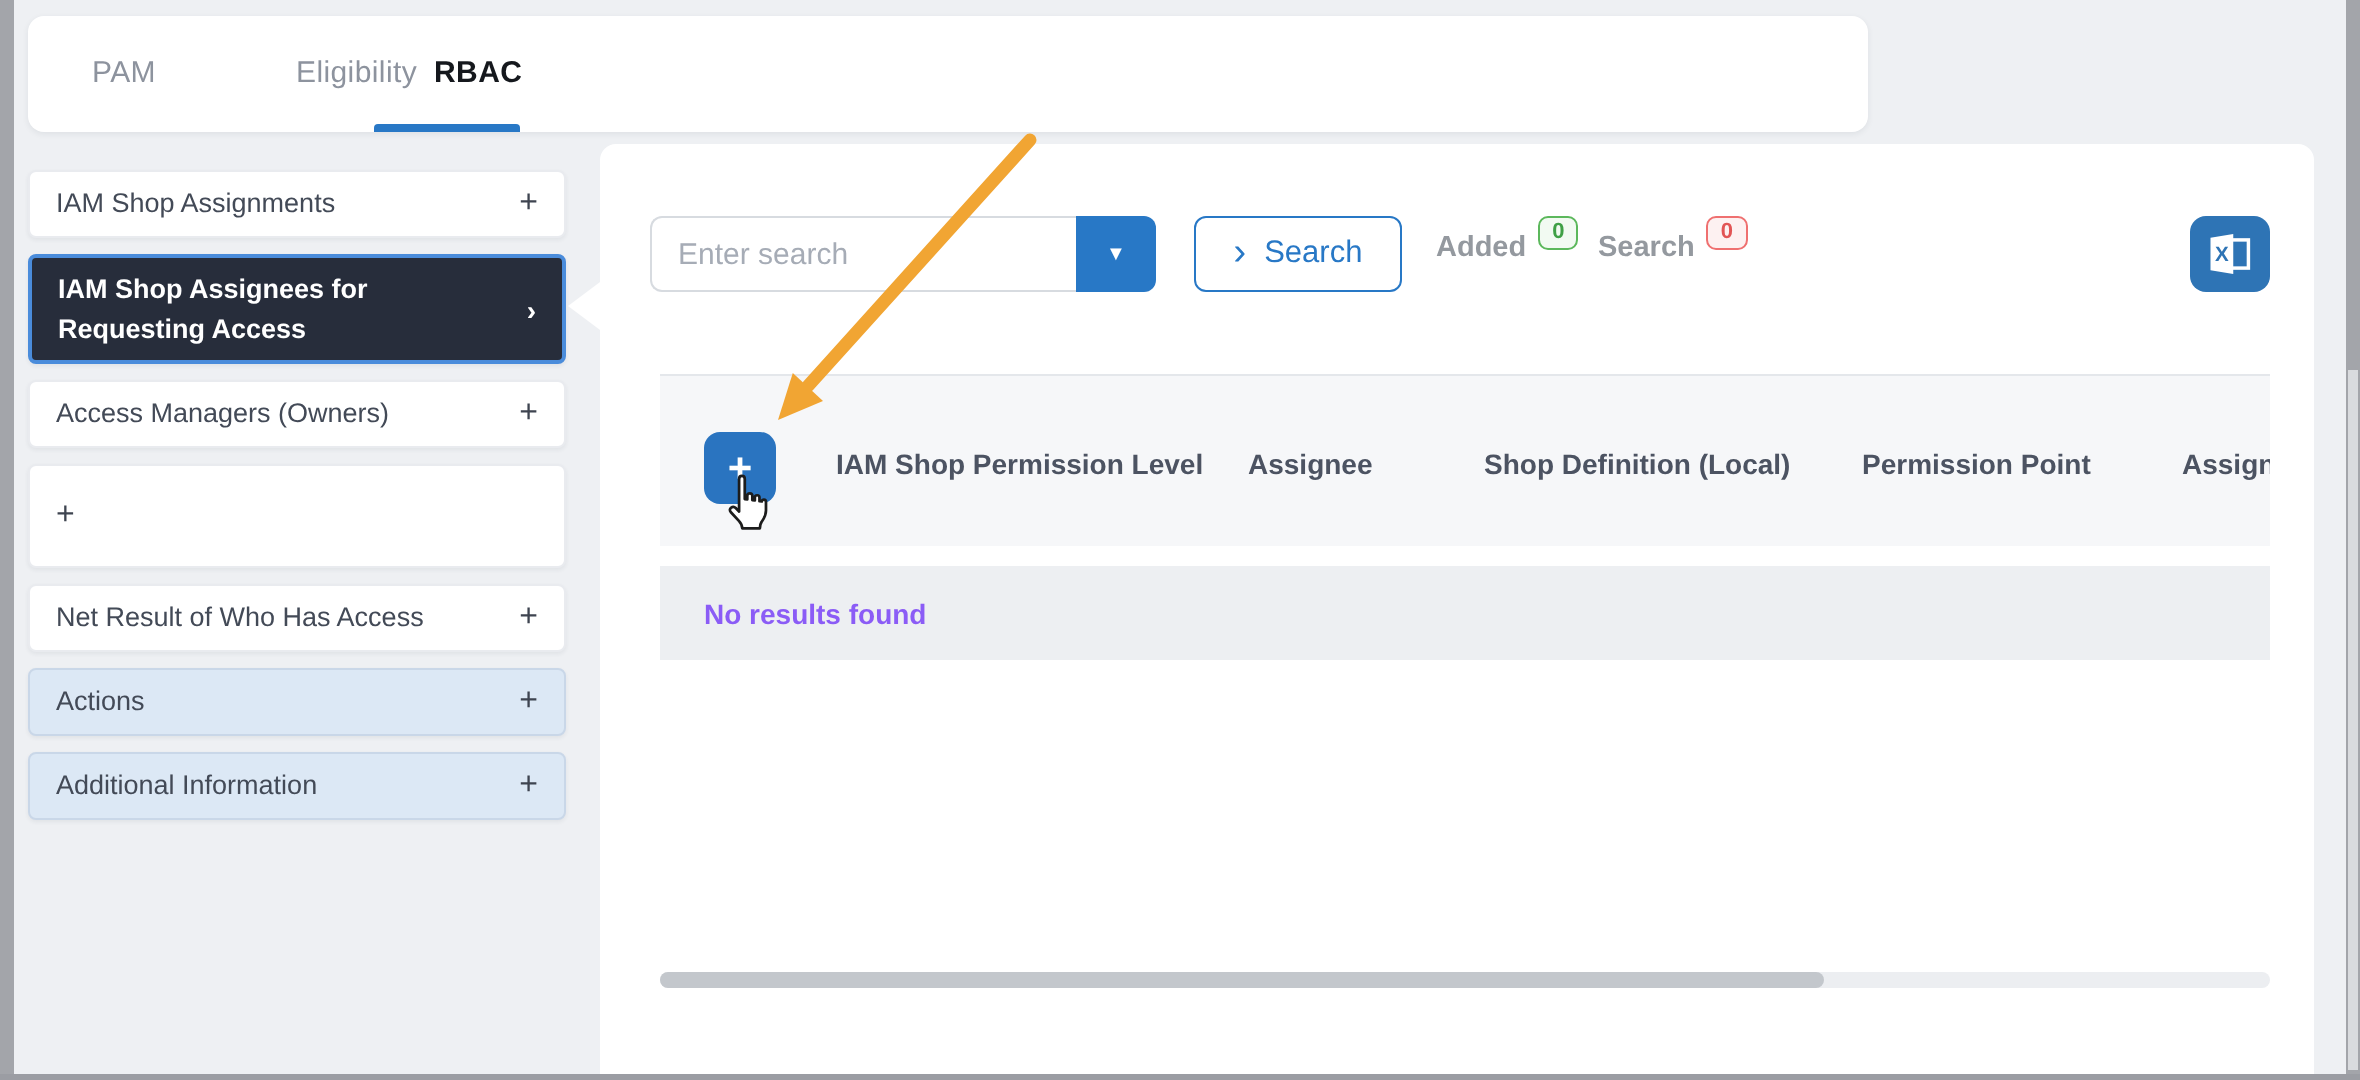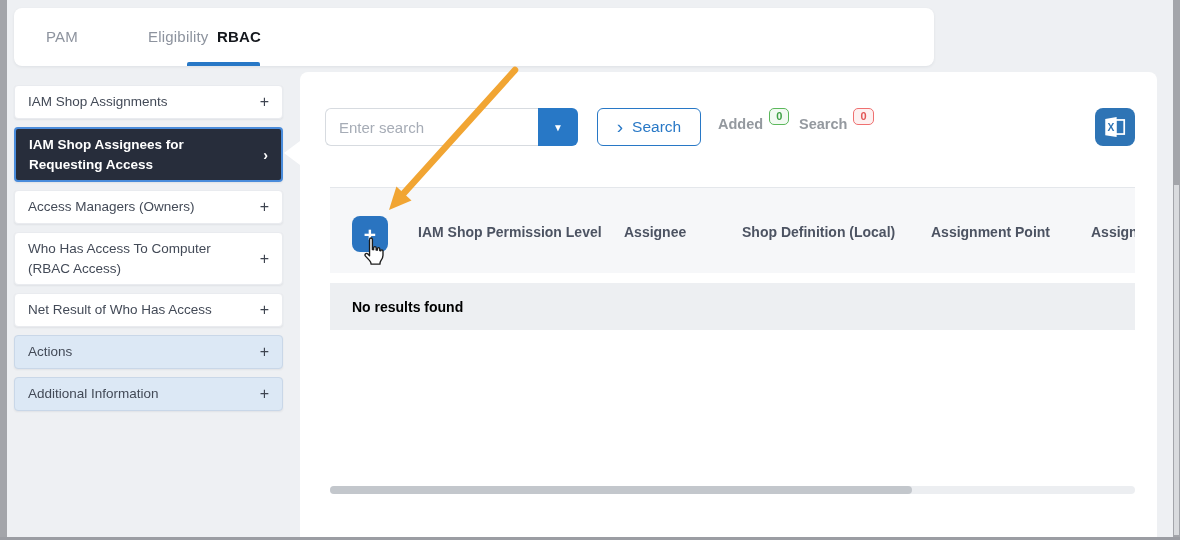--- a/index.html
+++ b/index.html
@@ -79,21 +79,21 @@
            overflow:hidden; }
   .add-btn { position:absolute; left:22px; top:28px; width:36px; height:36px;
              background:#2a74c0; border:none; border-radius:8px; color:#fff;
              font-size:21px; font-weight:bold; cursor:pointer; line-height:1; }
   .th { position:absolute; top:36px; font-size:14px; font-weight:bold; color:#4c5362;
         white-space:nowrap; }
   .th-0 { left:88px; } .th-1 { left:294px; } .th-2 { left:412px; }
   .th-3 { left:601px; } .th-4 { left:761px; }
   .empty-row { position:absolute; left:30px; top:211px; width:805px; height:47px;
                background:#edeff2; display:flex; align-items:center; padding-left:22px;
-               font-size:14px; font-weight:bold; color:#000000; }
+               font-size:14px; font-weight:bold; color:#8b5cf6; }
 
   
   .hscroll-track { position:absolute; left:30px; top:414px; width:805px; height:8px;
                    background:#eceef1; border-radius:4px; }
   .hscroll-thumb { position:absolute; left:0; top:0; width:582px; height:8px;
                    background:#c3c7cc; border-radius:4px; cursor:pointer; }
 
   
   .overlay { position:absolute; left:0; top:0; width:1180px; height:540px;
              pointer-events:none; z-index:50; }
@@ -120,21 +120,20 @@
   </div>
   <div class="sb-item tall selected">
     <span class="sb-label">IAM Shop Assignees for Requesting Access</span>
     <span class="sb-suffix">›</span>
   </div>
   <div class="sb-item">
     <span class="sb-label">Access Managers (Owners)</span>
     <span class="sb-suffix">+</span>
   </div>
   <div class="sb-item tall">
-    <span class="sb-label">Who Has Access To Computer (RBAC Access)</span>
     <span class="sb-suffix">+</span>
   </div>
   <div class="sb-item">
     <span class="sb-label">Net Result of Who Has Access</span>
     <span class="sb-suffix">+</span>
   </div>
   <div class="sb-item lightblue">
     <span class="sb-label">Actions</span>
     <span class="sb-suffix">+</span>
   </div>
@@ -176,21 +175,21 @@
       <text x="8.2" y="15.4" font-size="9.5" font-weight="bold" fill="#2e74b5" font-family="Liberation Sans, sans-serif" text-anchor="middle">X</text>
     </svg>
   </button>
 
   <div class="table-area">
     <div class="thead">
       <button class="add-btn">+</button>
       <span class="th th-0">IAM Shop Permission Level</span>
       <span class="th th-1">Assignee</span>
       <span class="th th-2">Shop Definition (Local)</span>
-      <span class="th th-3">Assignment Point</span>
+      <span class="th th-3">Permission Point</span>
       <span class="th th-4">Assignment</span>
     </div>
   </div>
 
   <div class="empty-row">
     <span>No results found</span>
   </div>
 
   <div class="hscroll-track">
     <div class="hscroll-thumb"></div>

